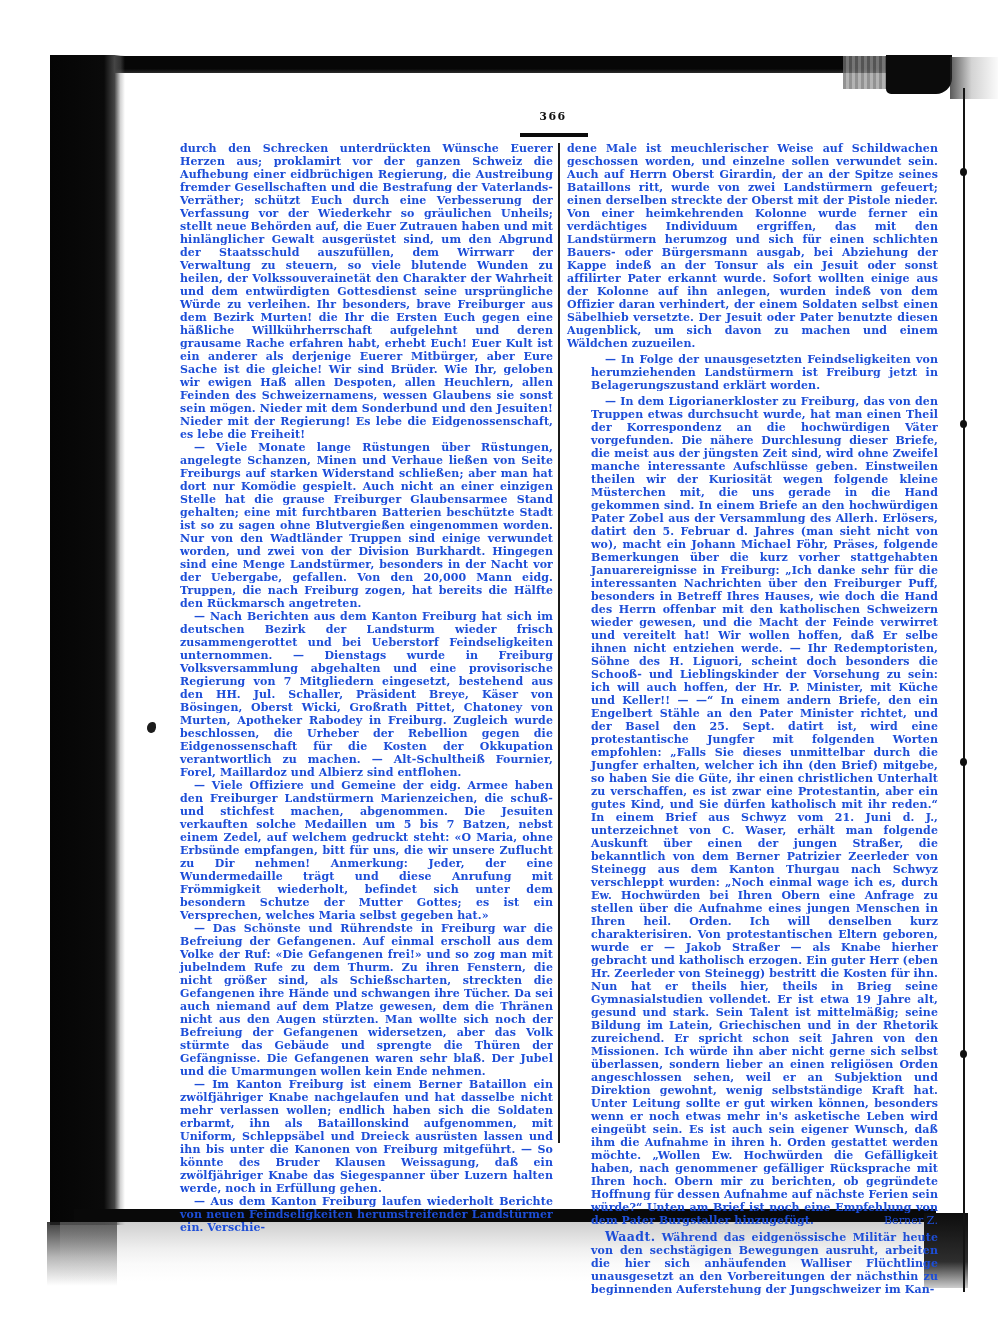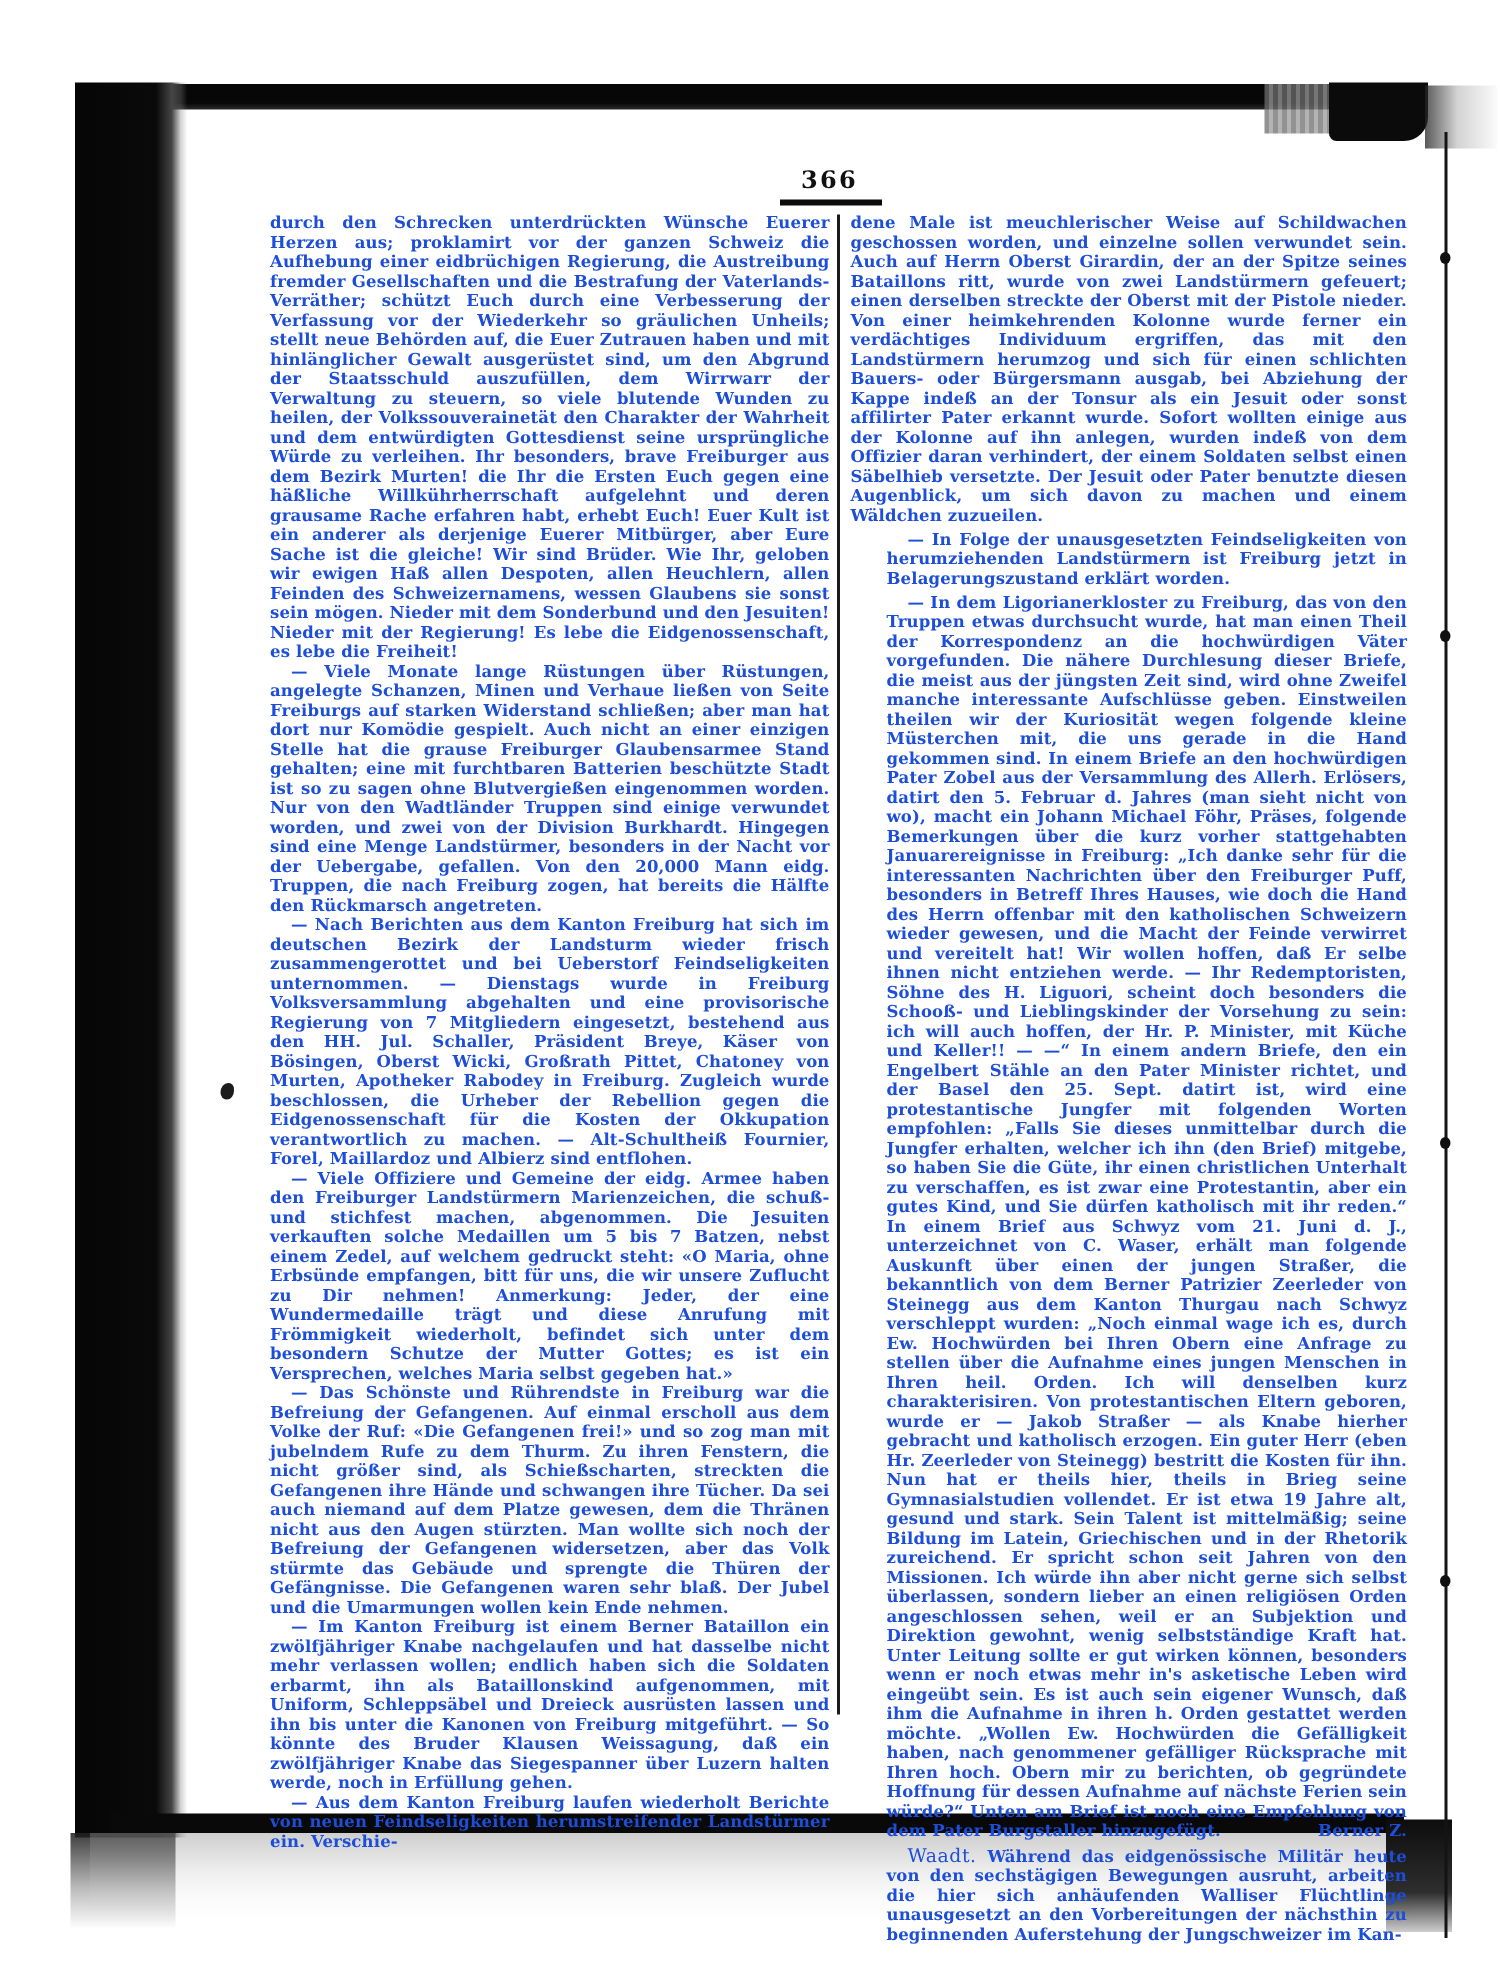--- a/index.html
+++ b/index.html
@@ -30,33 +30,33 @@
                        border-radius:0 0 16px 5px; }
   #scan-speckle-top-right { left:950px; top:57px; width:48px; height:42px;
                        background:linear-gradient(to right,rgba(35,35,35,.75),rgba(140,140,140,.38) 45%,rgba(225,225,225,.15)); }
   #scan-edge-line-right { left:963px; top:88px; width:2px; height:1204px; background:#141414; }
   .line-dot { left:960px; width:7px; height:8px; background:#101010; border-radius:50%; }
   #ink-spot { left:147px; top:722px; width:9px; height:11px; background:#1c1c1c;
               border-radius:60% 40% 55% 45%; }
 
   
   #page-number { left:505px; top:110px; width:96px; text-align:center;
-                 font-size:16px; font-weight:bold; letter-spacing:1.5px; color:#111; }
+                 font-size:11px; font-weight:bold; letter-spacing:1.5px; color:#111; }
   #page-number-rule { left:520px; top:133px; width:68px; height:4px; background:#0b0b0b; }
   #column-divider { left:558px; top:143px; width:2px; height:1000px; background:#1b1b1b; }
 
   .col { top:142px; color:#1d4ed8; }
   #column-left  { left:180px; width:373px; }
   #column-right { left:567px; width:371px; }
   .para { font-size:11px; line-height:13px; font-weight:700;
           text-align:justify; letter-spacing:.1px; }
   .para.indent { text-indent:14px; }
   #column-right .para.indent { margin-top:3px;margin-left:24px; }
-  .lead-word { font-weight:400; font-size:12.5px; letter-spacing:.4px; }
-  .sig { float:right; font-weight:700; padding-left:12px; }
+  .lead-word { font-weight:700; font-size:12.5px; letter-spacing:.4px; }
+  .sig { float:right; font-weight:400; padding-left:12px; }
 </style>
 </head>
 <body>
 
 <div class="abs" id="scan-border-top"></div>
 <div class="abs" id="scan-border-left"></div>
 <div class="abs" id="scan-left-tail"></div>
 <div class="abs" id="scan-border-bottom"></div>
 <div class="abs" id="scan-fade-bottom"></div>
 <div class="abs" id="scan-patch-bottom-right"></div>

